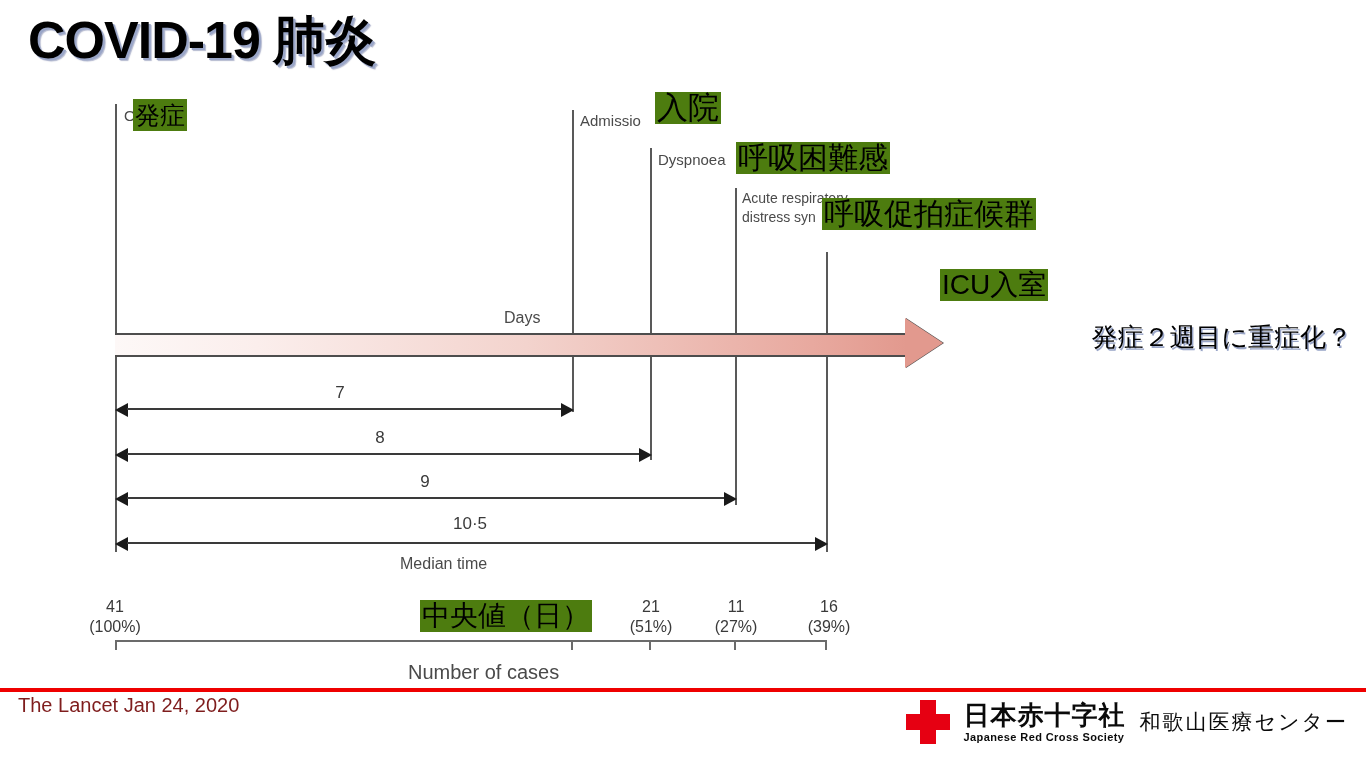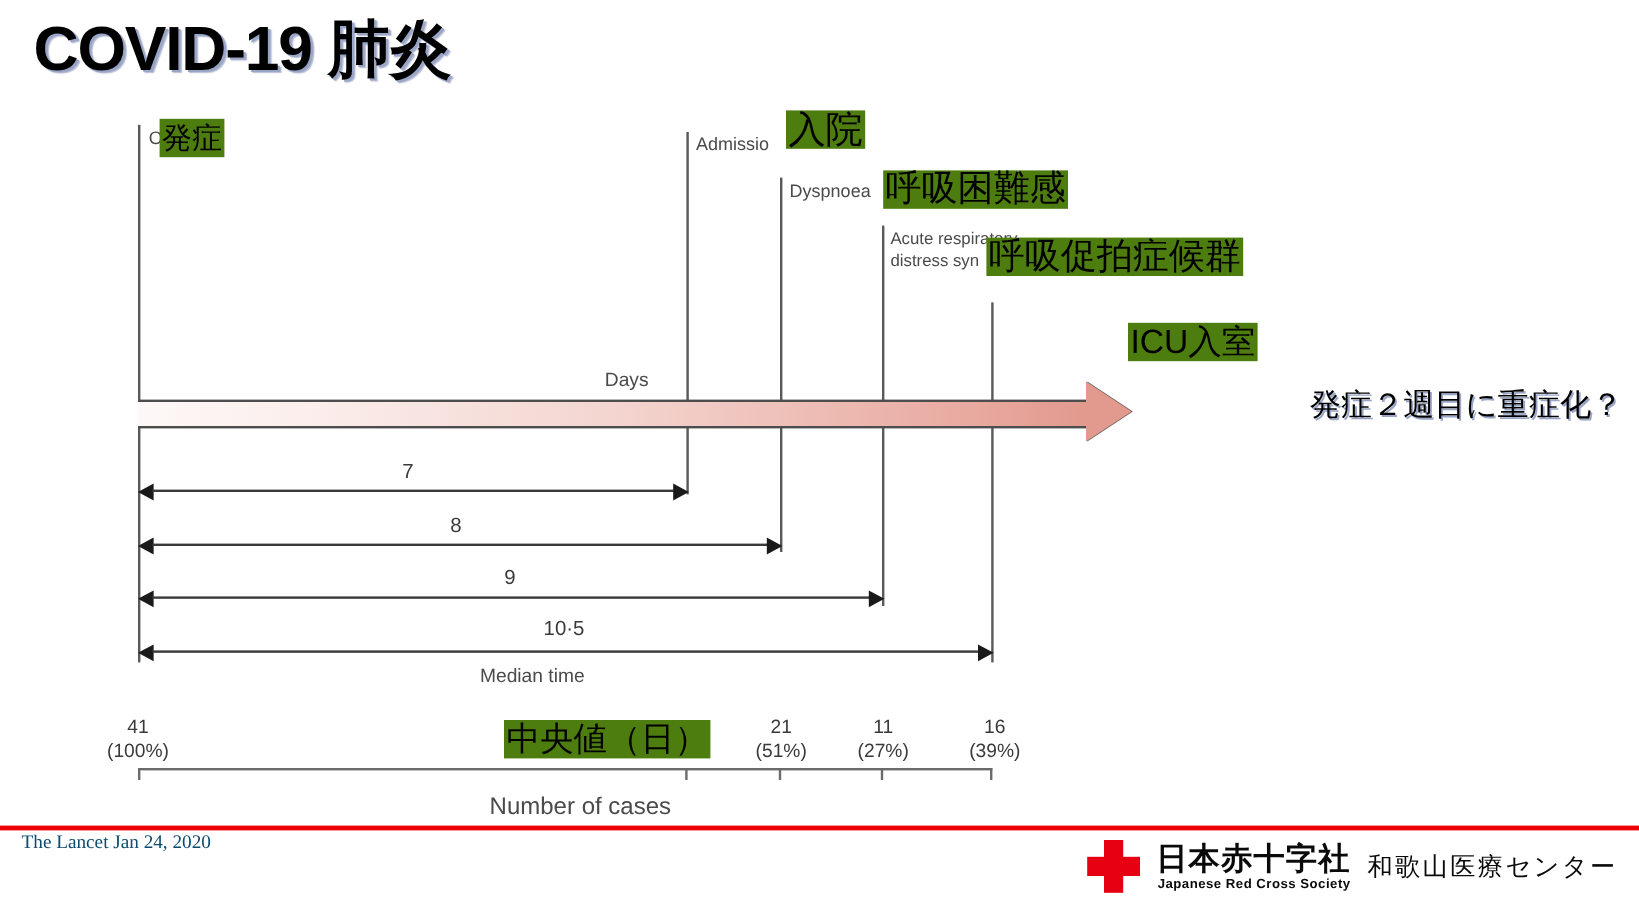--- a/index.html
+++ b/index.html
@@ -78,27 +78,27 @@
 
   
   #callout{
     right:14px;top:320px;
     font-size:26px;font-weight:normal;white-space:nowrap;color:#000;
     text-shadow:1.5px 1.5px 0 #9aa6c8;
   }
 
   
   #footer-rule{left:0;top:688px;width:1366px;height:4px;background:#ef0000;}
-  #source-text{left:18px;top:694px;font-size:16px;color:#0c4a6e;white-space:nowrap;font-family:Liberation Serif, serif;}
+  #source-text{left:18px;top:694px;font-size:20px;color:#7f1d1d;white-space:nowrap;}
 
   #logo{right:18px;top:700px;display:flex;align-items:center;gap:14px;}
   #cross-mark{position:relative;width:44px;height:44px;}
   #cross-mark .bar-h{position:absolute;left:0;top:14px;width:44px;height:16px;background:#e60012;}
   #cross-mark .bar-v{position:absolute;left:14px;top:0;width:16px;height:44px;background:#e60012;}
-  #jrc-text{display:flex;flex-direction:column;line-height:1;align-items:flex-end;}
+  #jrc-text{display:flex;flex-direction:column;line-height:1;}
   #jrc-ja{font-size:26px;font-weight:bold;letter-spacing:1px;color:#0a0a0a;}
   #jrc-en{font-size:11px;font-weight:bold;letter-spacing:.4px;color:#0a0a0a;margin-top:4px;}
   #center-name{font-size:21px;letter-spacing:2px;color:#0a0a0a;}
 </style>
 </head>
 <body>
 
 <div class="abs" id="slide-title">COVID-19 肺炎</div>
 
 <div class="abs" id="figure">

